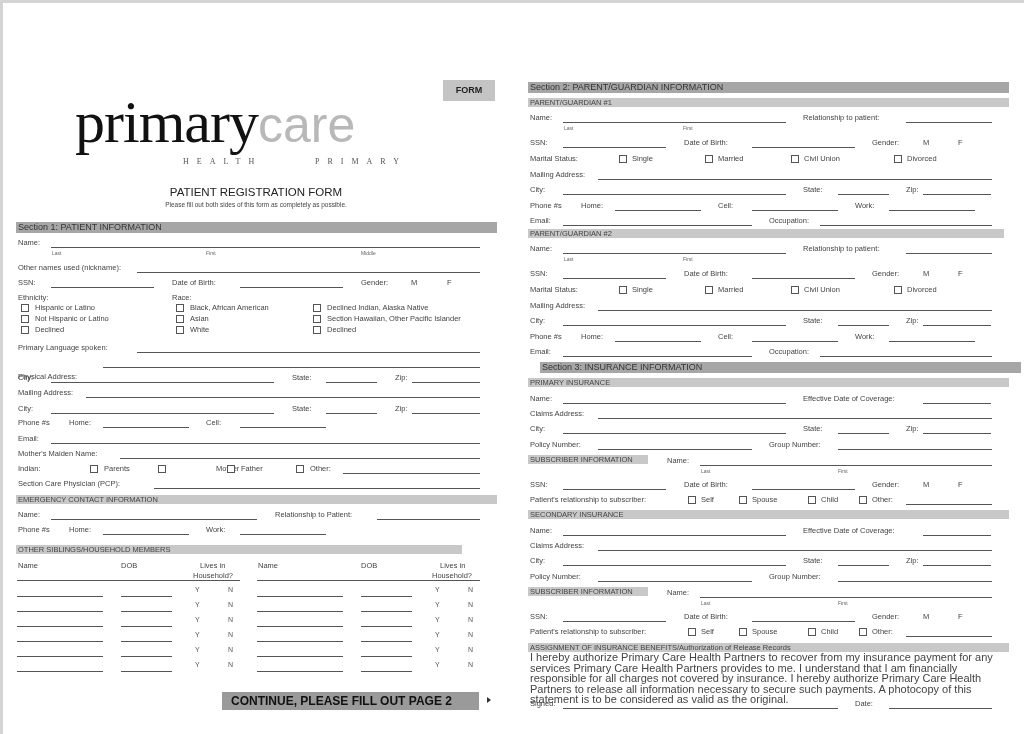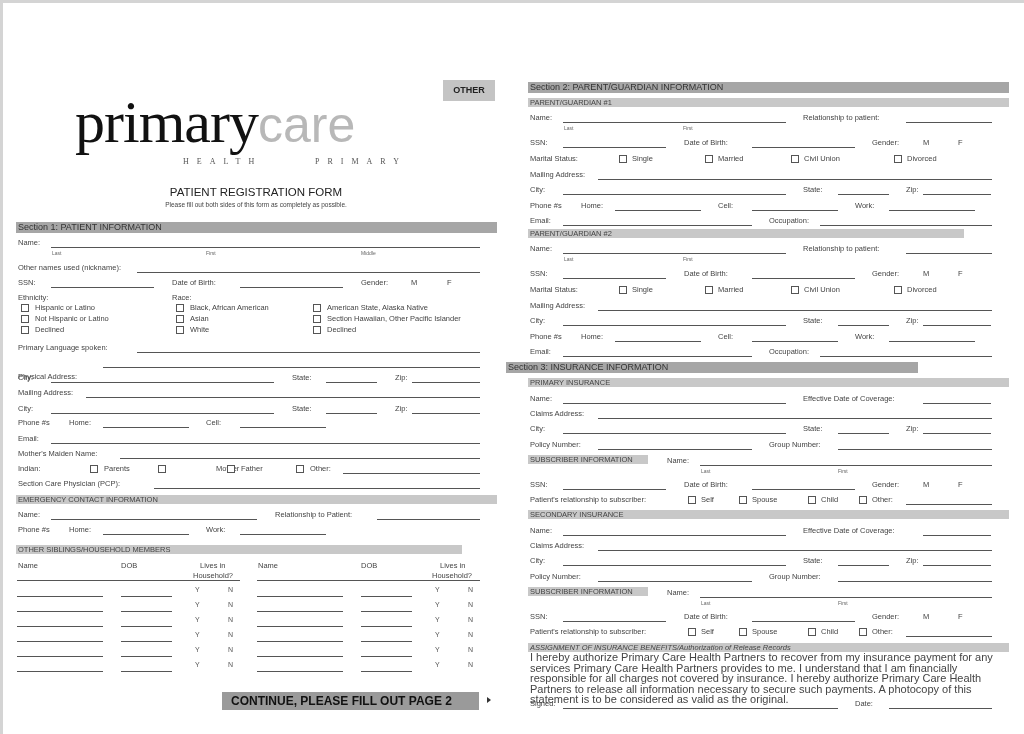--- a/index.html
+++ b/index.html
@@ -21,21 +21,21 @@
   .arrow { position: absolute; left: 487px; top: 697px; width: 0; height: 0; border-top: 3px solid transparent; border-bottom: 3px solid transparent; border-left: 4px solid #333; }
   .para { position: absolute; font-size: 11px; color: #444; line-height: 10.6px; width: 470px; }
   .yn { position: absolute; font-size: 7px; color: #555; }
 </style>
 </head>
 <body>
 
 <div class="sheet"></div>
 
 <div id="p1">
-  <div class="peds">OTHER</div>
+  <div class="peds">FORM</div>
 
   <div class="logo"><span>primary</span><span class="care">care</span></div>
   <div class="tagline" style="left:183px;top:157px;">HEALTH</div>
   <div class="tagline" style="left:315px;top:157px;">PRIMARY</div>
 
   <div class="title" style="top:186px;font-size:11.5px;color:#222;">PATIENT REGISTRATION FORM</div>
   <div class="title" style="top:201px;font-size:6.5px;color:#444;">Please fill out both sides of this form as completely as possible.</div>
 
   <div class="bar-dark" style="left:16px;top:222px;width:481px;">Section 1:  PATIENT INFORMATION</div>
 
@@ -67,21 +67,21 @@
   <div class="lbl" style="left:35px;top:325px;">Declined</div>
 
   <div class="cb" style="left:176px;top:304px;"></div>
   <div class="lbl" style="left:190px;top:303px;">Black, African American</div>
   <div class="cb" style="left:176px;top:315px;"></div>
   <div class="lbl" style="left:190px;top:314px;">Asian</div>
   <div class="cb" style="left:176px;top:326px;"></div>
   <div class="lbl" style="left:190px;top:325px;">White</div>
 
   <div class="cb" style="left:313px;top:304px;"></div>
-  <div class="lbl" style="left:327px;top:303px;">American State, Alaska Native</div>
+  <div class="lbl" style="left:327px;top:303px;">Declined Indian, Alaska Native</div>
   <div class="cb" style="left:313px;top:315px;"></div>
   <div class="lbl" style="left:327px;top:314px;">Section Hawaiian, Other Pacific Islander</div>
   <div class="cb" style="left:313px;top:326px;"></div>
   <div class="lbl" style="left:327px;top:325px;">Declined</div>
 
   <div class="lbl" style="left:18px;top:343px;">Primary Language spoken:</div>
   <div class="line" style="left:137px;top:352px;width:343px;"></div>
 
   <div class="lbl" style="left:18px;top:358px;margin-top:14px;">Physical Address:</div>
   <div class="line" style="left:103px;top:367px;width:377px;"></div>
@@ -247,21 +247,21 @@
       <div class="lbl" style="left:581px;top:201px;">Home:</div>
       <div class="line" style="left:615px;top:210px;width:86px;"></div>
       <div class="lbl" style="left:718px;top:201px;">Cell:</div>
       <div class="line" style="left:752px;top:210px;width:86px;"></div>
       <div class="lbl" style="left:855px;top:201px;">Work:</div>
       <div class="line" style="left:889px;top:210px;width:86px;"></div>
       <div class="lbl" style="left:530px;top:216px;">Email:</div>
       <div class="line" style="left:563px;top:225px;width:189px;"></div>
       <div class="lbl" style="left:769px;top:216px;">Occupation:</div>
       <div class="line" style="left:820px;top:225px;width:172px;"></div>
-      <div class="bar-light" style="left:528px;top:229px;width:436px;">PARENT/GUARDIAN #2</div>
+      <div class="bar-light" style="left:528px;top:229px;width:476px;">PARENT/GUARDIAN #2</div>
       <div class="lbl" style="left:530px;top:244px;">Name:</div>
       <div class="line" style="left:563px;top:253px;width:223px;"></div>
       <div class="sub" style="left:564px;top:256px;">Last</div>
       <div class="sub" style="left:683px;top:256px;">First</div>
       <div class="lbl" style="left:803px;top:244px;">Relationship to patient:</div>
       <div class="line" style="left:906px;top:253px;width:86px;"></div>
       <div class="lbl" style="left:530px;top:269px;">SSN:</div>
       <div class="line" style="left:563px;top:278px;width:103px;"></div>
       <div class="lbl" style="left:684px;top:269px;">Date of Birth:</div>
       <div class="line" style="left:752px;top:278px;width:103px;"></div>
@@ -291,21 +291,21 @@
       <div class="lbl" style="left:718px;top:332px;">Cell:</div>
       <div class="line" style="left:752px;top:341px;width:86px;"></div>
       <div class="lbl" style="left:855px;top:332px;">Work:</div>
       <div class="line" style="left:889px;top:341px;width:86px;"></div>
       <div class="lbl" style="left:530px;top:347px;">Email:</div>
       <div class="line" style="left:563px;top:356px;width:189px;"></div>
       <div class="lbl" style="left:769px;top:347px;">Occupation:</div>
       <div class="line" style="left:820px;top:356px;width:172px;"></div>
     </div>
 
-  <div class="bar-dark" style="left:506px;top:362px;width:412px;">Section 3:  INSURANCE INFORMATION</div>
+  <div class="bar-dark" style="left:540px;top:362px;width:481px;">Section 3:  INSURANCE INFORMATION</div>
   <div id="insurances">
       <div class="bar-light" style="left:528px;top:378px;width:481px;">PRIMARY INSURANCE</div>
       <div class="lbl" style="left:530px;top:394px;">Name:</div>
       <div class="line" style="left:563px;top:403px;width:223px;"></div>
       <div class="lbl" style="left:803px;top:394px;">Effective Date of Coverage:</div>
       <div class="line" style="left:923px;top:403px;width:68px;"></div>
       <div class="lbl" style="left:530px;top:409px;">Claims Address:</div>
       <div class="line" style="left:598px;top:418px;width:394px;"></div>
       <div class="lbl" style="left:530px;top:424px;">City:</div>
       <div class="line" style="left:563px;top:433px;width:223px;"></div>
@@ -373,19 +373,19 @@
       <div class="lbl" style="left:701px;top:627px;">Self</div>
       <div class="cb" style="left:739px;top:628px;"></div>
       <div class="lbl" style="left:752px;top:627px;">Spouse</div>
       <div class="cb" style="left:808px;top:628px;"></div>
       <div class="lbl" style="left:821px;top:627px;">Child</div>
       <div class="cb" style="left:859px;top:628px;"></div>
       <div class="lbl" style="left:872px;top:627px;">Other:</div>
       <div class="line" style="left:906px;top:636px;width:86px;"></div>
     </div>
 
-  <div class="bar-light" style="left:528px;top:643px;width:481px;font-style:italic;">ASSIGNMENT OF INSURANCE BENEFITS/Authorization of Release Records</div>
+  <div class="bar-light" style="left:528px;top:643px;width:481px;">ASSIGNMENT OF INSURANCE BENEFITS/Authorization of Release Records</div>
   <div class="para" style="left:530px;top:652px;">I hereby authorize Primary Care Health Partners to recover from my insurance payment for any services Primary Care Health Partners provides to me.  I understand that I am financially responsible for all charges not covered by insurance.  I hereby authorize Primary Care Health Partners to release all information necessary to secure such payments.  A photocopy of this statement is to be considered as valid as the original.</div>
   <div class="lbl" style="left:530px;top:699px;">Signed:</div>
   <div class="line" style="left:563px;top:708px;width:275px;"></div>
   <div class="lbl" style="left:855px;top:699px;">Date:</div>
   <div class="line" style="left:889px;top:708px;width:103px;"></div>
 </div>
 
 </body></html>

